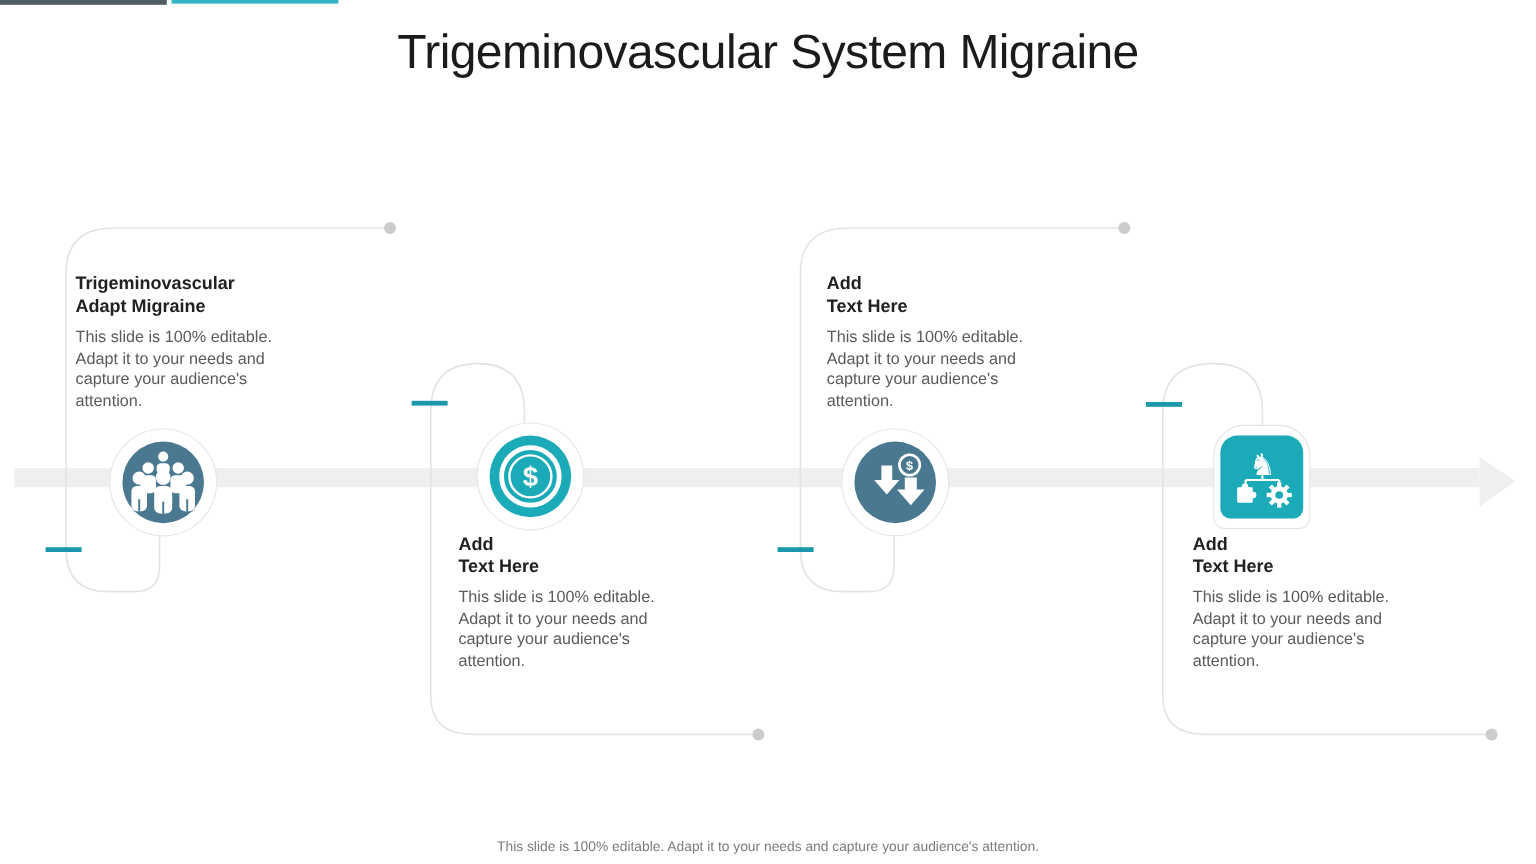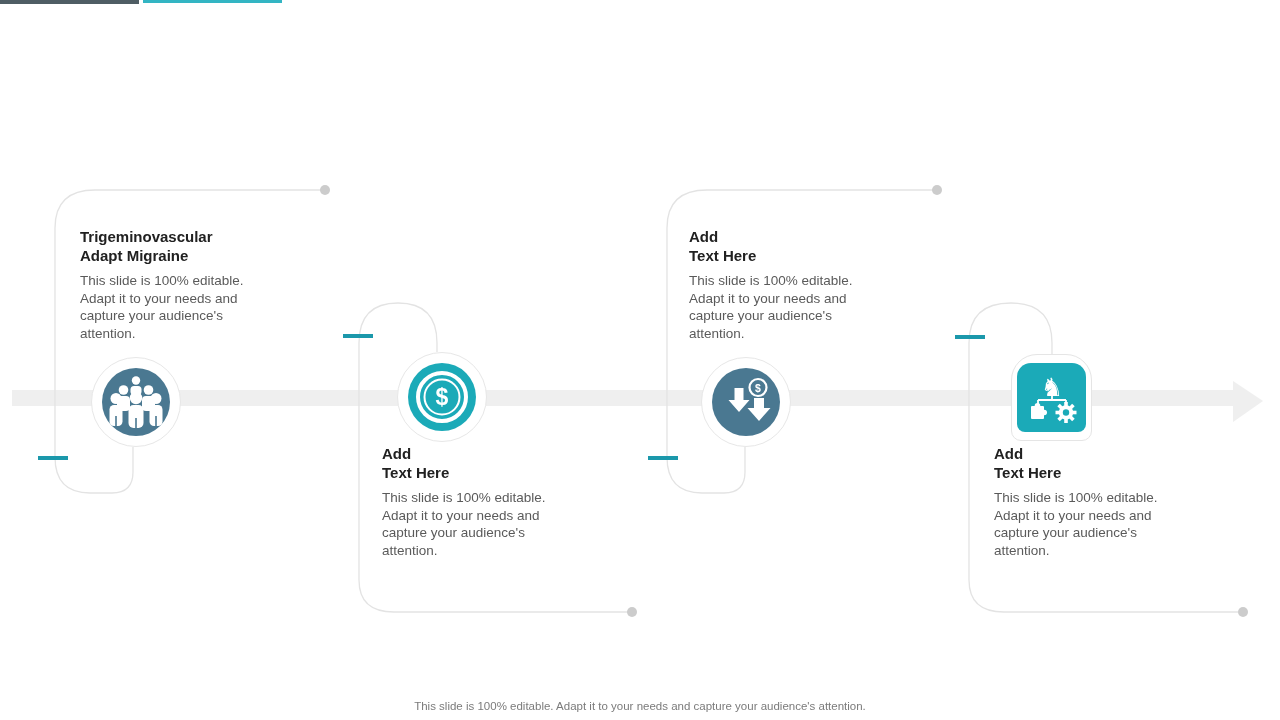--- a/index.html
+++ b/index.html
@@ -9,21 +9,21 @@
   }
   #bg-art{position:absolute; left:0; top:0; width:1280px; height:720px;}
   .top-bar{position:absolute; top:0;}
   #top-bar-dark{left:0; width:139px; height:4px; background:#4F5D64;}
   #top-bar-teal{left:143px; width:139px; height:3px; background:#33B5C3;}
   #slide-title{
     position:absolute; left:0; top:22px; width:1280px; text-align:center;
     font-size:40px; font-weight:400; color:#1b1b1b; letter-spacing:-0.5px;
   }
   .ms{position:absolute; width:172px;}
-  #ms1{left:80px;  top:227px;}
+  #ms1{left:63px;  top:227px;}
   #ms2{left:382px; top:444px;}
   #ms3{left:689px; top:227px;}
   #ms4{left:994px; top:444px;}
   .ms-heading{font-size:15px; font-weight:bold; color:#212121; line-height:19px;}
   .ms-body{margin-top:7px; width:166px; font-size:13.5px; color:#5a5a5a; line-height:17.5px;}
   .icon-ring{
     position:absolute; width:90px; height:90px; background:#fff;
     border:1px solid #e7e7e7; border-radius:50%;
     display:flex; align-items:center; justify-content:center; box-sizing:border-box;
   }
@@ -66,20 +66,21 @@
 
     <rect x="38" y="456" width="30" height="4" fill="#1B98AB"></rect>
     <rect x="343" y="334" width="30" height="4" fill="#1B98AB"></rect>
     <rect x="648" y="456" width="30" height="4" fill="#1B98AB"></rect>
     <rect x="955" y="335" width="30" height="4" fill="#1B98AB"></rect>
   </svg>
 
   <div id="top-bar-dark" class="top-bar"></div>
   <div id="top-bar-teal" class="top-bar"></div>
 
+  <div id="slide-title">Trigeminovascular System Migraine</div>
 
   <div id="ms1" class="ms">
     <div class="ms-heading">
       <div>Trigeminovascular</div>
       <div>Adapt Migraine</div>
     </div>
     <div class="ms-body">This slide is 100% editable. Adapt it to your needs and capture your audience's attention.</div>
   </div>
 
   <div id="ms2" class="ms">

